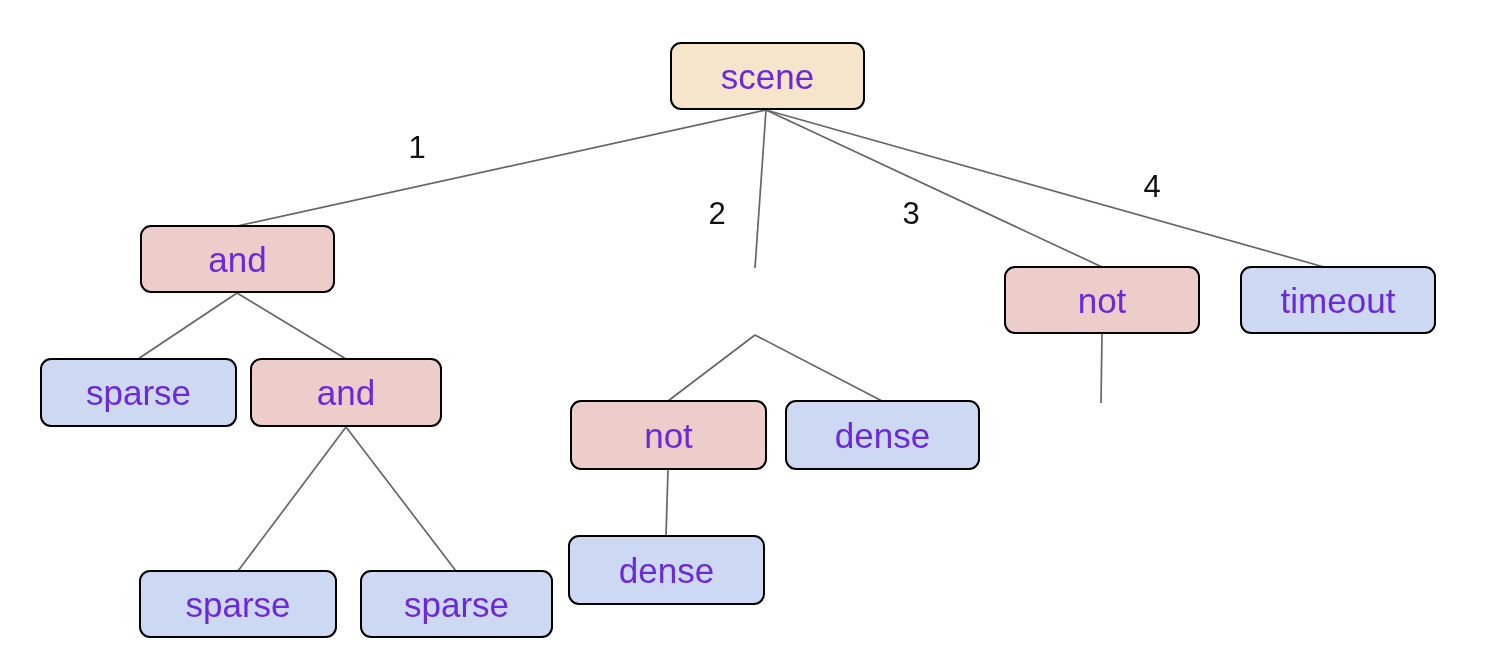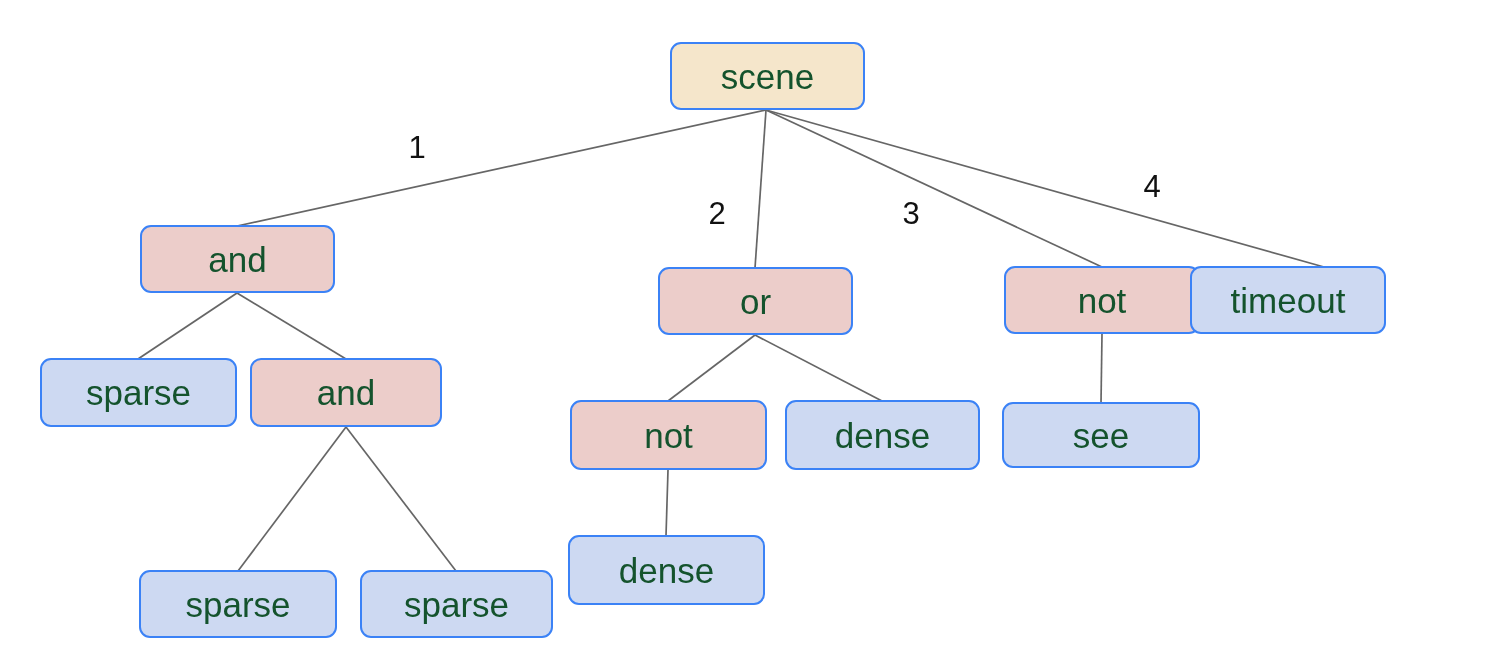--- a/index.html
+++ b/index.html
@@ -23,25 +23,25 @@
   .edges line {
     stroke: #666666;
     stroke-width: 1.7;
   }
   .node {
     position: absolute;
     display: flex;
     align-items: center;
     justify-content: center;
     box-sizing: border-box;
-    border: 2px solid #3b82f6;
+    border: 2px solid #000000;
     border-radius: 11px;
     font-size: 35px;
     line-height: 1;
-    color: #14532d;
+    color: #6d28d9;
     white-space: nowrap;
   }
   .node.root { background: #f5e6cb; }
   .node.op   { background: #eccdca; text-align: right; }
   .node.leaf { background: #cdd9f2; }
   .edge-label {
     position: absolute;
     transform: translate(-50%, -50%);
     font-size: 31px;
     color: #111111;
@@ -64,35 +64,33 @@
     <line x1="755" y1="335" x2="668" y2="401"></line>
     <line x1="755" y1="335" x2="882" y2="401"></line>
     <line x1="668" y1="470" x2="666" y2="536"></line>
     <line x1="1102" y1="334" x2="1101" y2="403"></line>
   </svg>
 
   <div class="node root" style="left:670px;top:42px;width:195px;height:68px">scene</div>
 
   <div class="node op" style="left:140px;top:225px;width:195px;height:68px">and</div>
 
-  <div class="node op" style="left:658px;top:267px;width:195px;height:68px">or</div>
 
   <div class="node op" style="left:1004px;top:266px;width:196px;height:68px">not</div>
 
-  <div class="node leaf" style="left:1190px;top:266px;width:196px;height:68px">timeout</div>
+  <div class="node leaf" style="left:1240px;top:266px;width:196px;height:68px">timeout</div>
 
   <div class="node leaf" style="left:40px;top:358px;width:197px;height:69px">sparse</div>
 
   <div class="node op" style="left:250px;top:358px;width:192px;height:69px">and</div>
 
   <div class="node op" style="left:570px;top:400px;width:197px;height:70px">not</div>
 
   <div class="node leaf" style="left:785px;top:400px;width:195px;height:70px">dense</div>
 
-  <div class="node leaf" style="left:1002px;top:402px;width:198px;height:66px">see</div>
 
   <div class="node leaf" style="left:568px;top:535px;width:197px;height:70px">dense</div>
 
   <div class="node leaf" style="left:139px;top:570px;width:198px;height:68px">sparse</div>
 
   <div class="node leaf" style="left:360px;top:570px;width:193px;height:68px">sparse</div>
 
   <div class="edge-label" style="left:417px;top:148px">1</div>
 
   <div class="edge-label" style="left:717px;top:214px">2</div>

